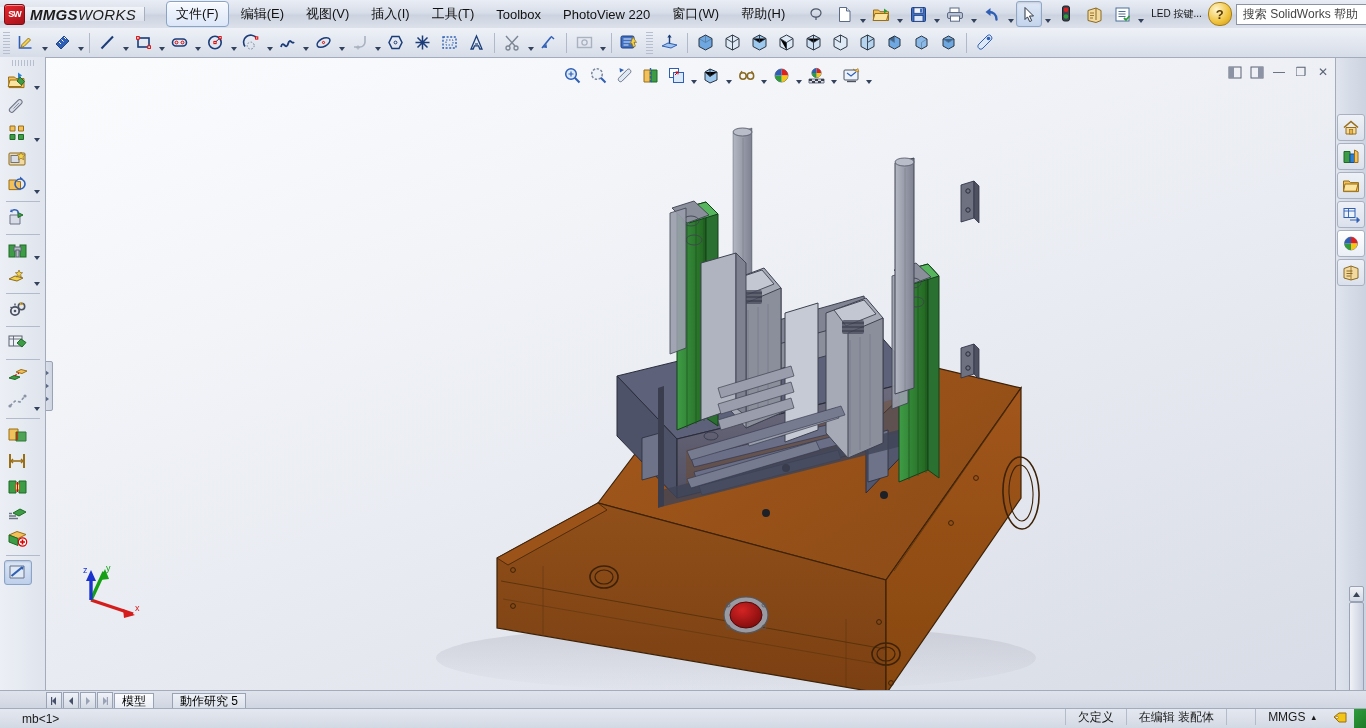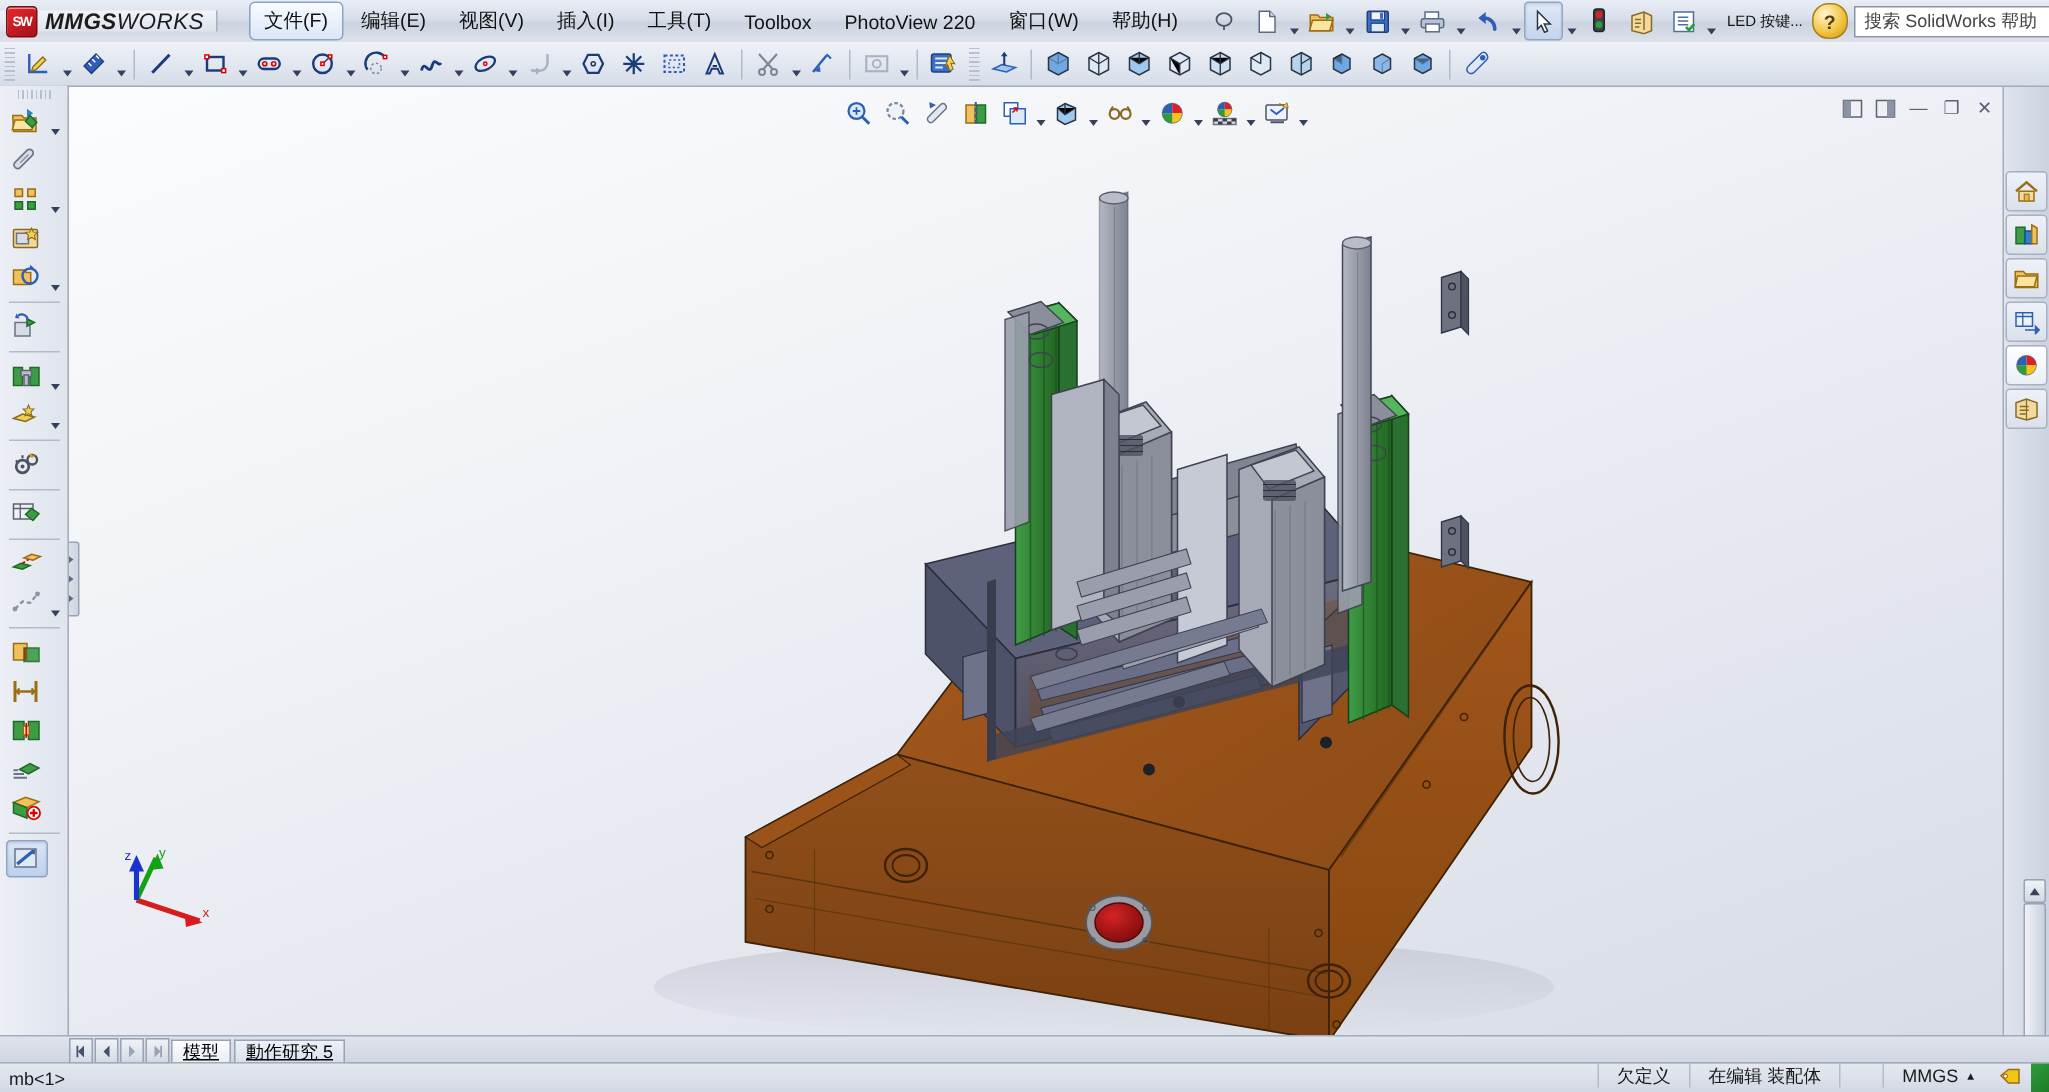--- a/index.html
+++ b/index.html
@@ -179,36 +179,36 @@
     display:flex;align-items:flex-end;
   }
   .tab-nav{display:flex;align-items:center;margin-left:46px;}
   .navb{
     width:14px;height:15px;margin-right:1px;
     background:linear-gradient(to bottom,#eff2f7,#d4dae5);
     border:1px solid #9aa3b5;
     display:flex;align-items:center;justify-content:center;
   }
   .tab{
-    height:15px;padding:0 7px;margin-right:2px;
+    height:15px;padding:0 7px;margin-right:18px;
     background:linear-gradient(to bottom,#eef1f7,#d9dfe9);
     border:1px solid #9aa3b5;border-bottom:none;
-    font-size:12px;display:flex;align-items:center;cursor:default;white-space:nowrap;text-decoration:underline;
+    font-size:12px;display:flex;align-items:center;cursor:default;white-space:nowrap;
   }
   .tab.active{background:linear-gradient(to bottom,#fdfdff,#e8ecf4);font-weight:normal;}
   .tab-rest{flex:1;height:15px;border-bottom:1px solid #9aa3b5;}
 
   
   .statusbar{
     position:absolute;left:0;top:708px;width:1366px;height:20px;
     background:linear-gradient(to bottom,#e4e8f0,#d2d8e3);
     border-top:1px solid #a4acbc;
     display:flex;align-items:center;font-size:12px;color:#1a1a1a;
   }
-  .st-left{padding-left:6px;}
+  .st-left{padding-left:22px;}
   .st-grp{display:flex;align-items:flex-start;margin-left:auto;}
   .st-cell{padding:0 12px;border-left:1px solid #b4bbc9;height:16px;display:flex;align-items:center;white-space:nowrap;}
   .st-corner{width:26px;height:18px;display:flex;align-items:center;justify-content:center;}
 </style>
 </head>
 <body>
 
 <div class="app">
 
   <div class="titlebar">

